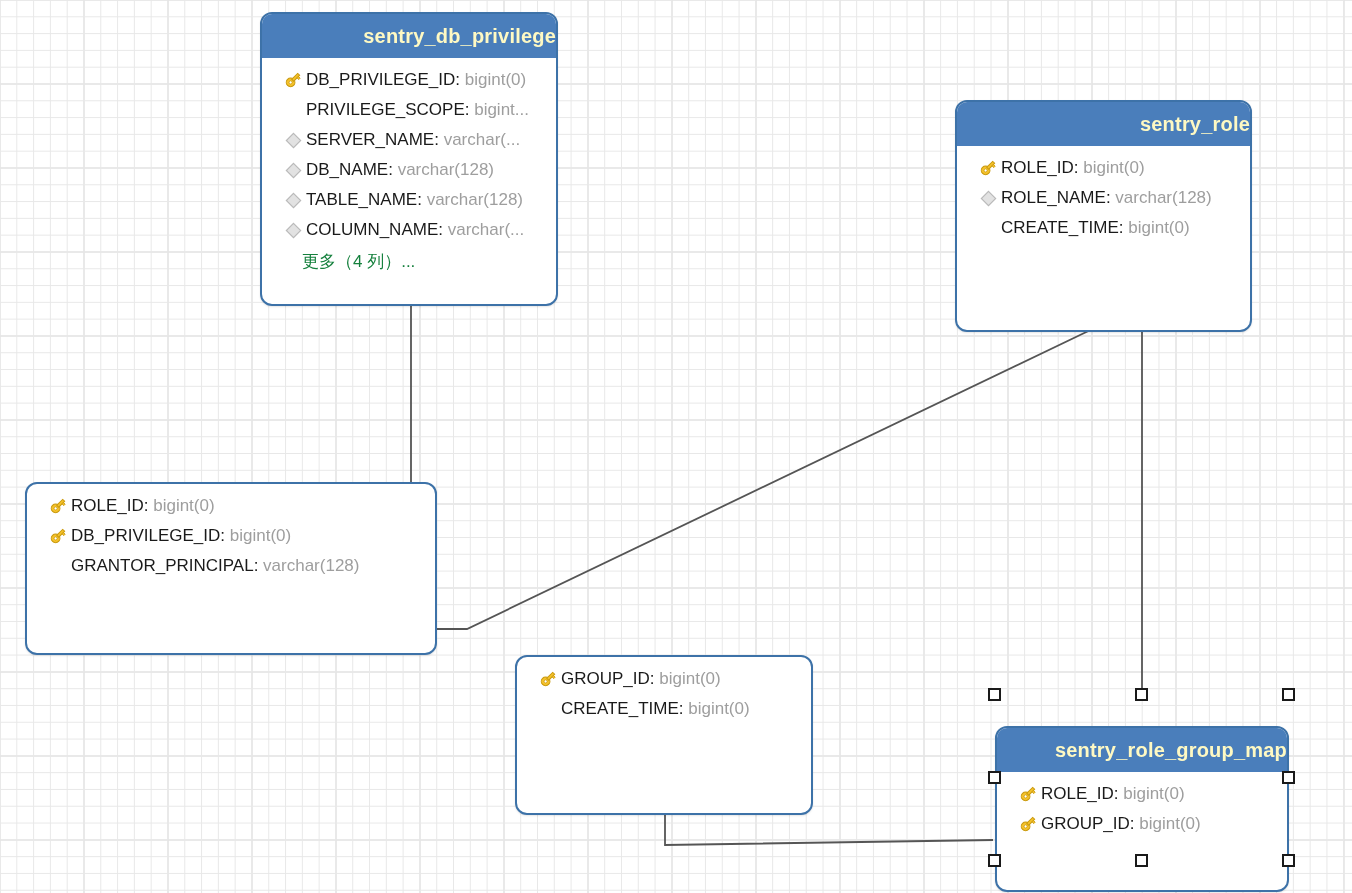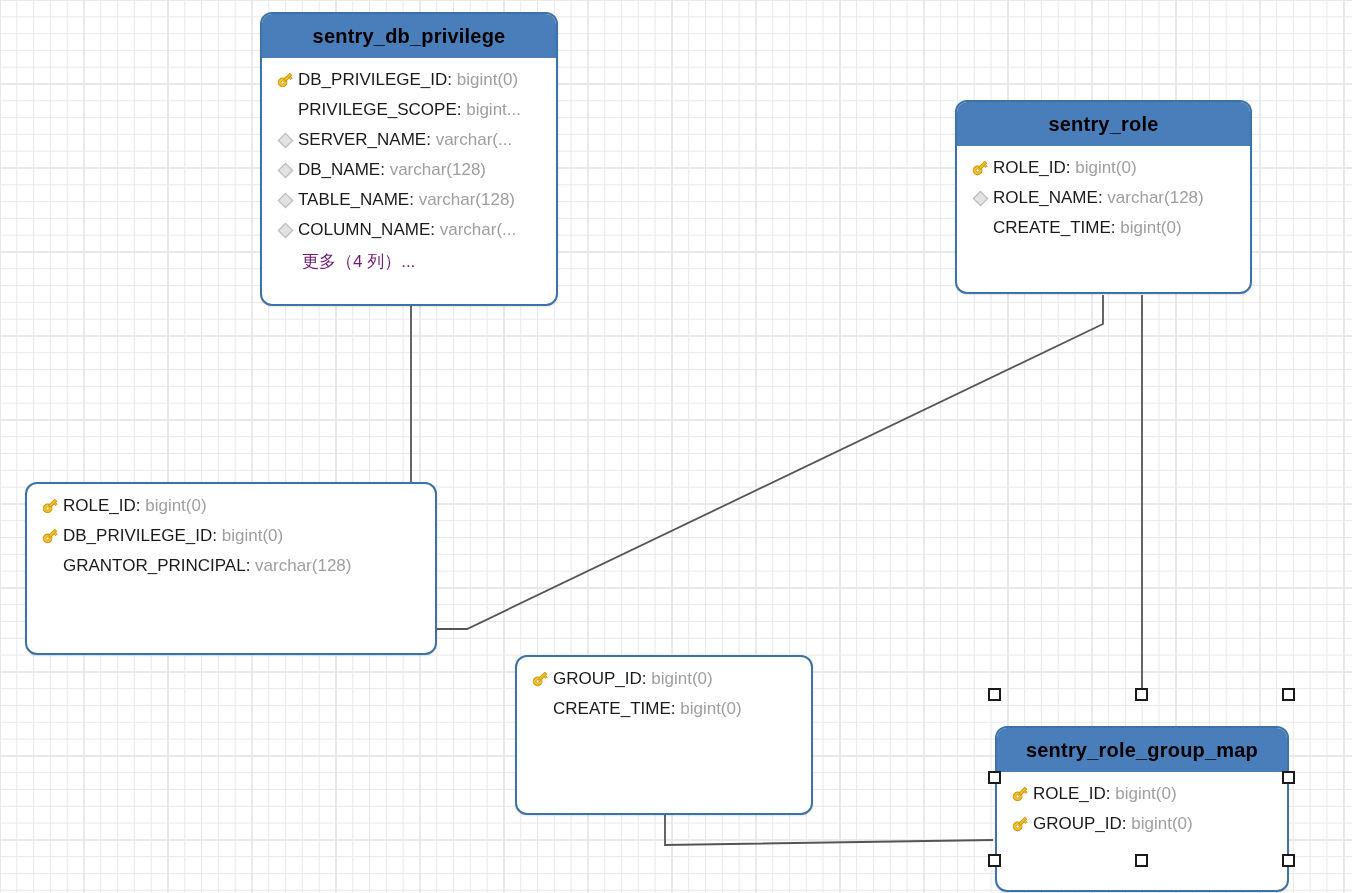--- a/index.html
+++ b/index.html
@@ -37,38 +37,38 @@
     position: absolute;
     box-sizing: border-box;
     background: #ffffff;
     border: 2px solid #3d72a8;
     border-radius: 12px;
     overflow: hidden;
     box-shadow: 0 1px 2px rgba(0,0,0,0.10);
   }
   .entity-header {
     background: #4a7ebb;
-    color: #000000;
+    color: #fef9c3;
     font-weight: bold;
     font-size: 20px;
-    text-align: center;
+    text-align: right;
     line-height: 44px;
     height: 44px;
     letter-spacing: 0.2px;
     white-space: nowrap;
     overflow: hidden;
   }
   .entity-body {
     padding: 7px 0 6px 0;
   }
   .col-row {
     display: flex;
     align-items: center;
     height: 30px;
-    padding-left: 10px;
+    padding-left: 18px;
     white-space: nowrap;
     overflow: hidden;
   }
   .col-icon {
     width: 26px;
     min-width: 26px;
     height: 22px;
     display: flex;
     align-items: center;
     justify-content: center;
@@ -82,21 +82,21 @@
   }
   .col-type {
     color: #9e9e9e;
   }
   .more-row {
     display: flex;
     align-items: center;
     height: 32px;
     padding-left: 40px;
     font-size: 17px;
-    color: #701a75;
+    color: #15803d;
     white-space: nowrap;
   }
   .handle {
     position: absolute;
     width: 13px;
     height: 13px;
     background: #ffffff;
     border: 2px solid #1a1a1a;
     box-sizing: border-box;
     z-index: 30;
@@ -163,21 +163,21 @@
             <span class="col-icon">
               <svg width="17" height="17" viewBox="0 0 17 17">
                 <path d="M8.5 1.3 L15.7 8.5 L8.5 15.7 L1.3 8.5 Z" fill="#e2e2e2" stroke="#b9b9b9" stroke-width="1.1"></path>
               </svg>
             </span>
             <span class="col-text"><span>COLUMN_NAME</span><span>: </span><span class="col-type">varchar(...</span></span>
           </div>
           <div class="more-row">更多（4 列）...</div>
         </div>
       </div>
-      <div class="entity" style="left: 955px; top: 100px; width: 297px; height: 194px;">
+      <div class="entity" style="left: 955px; top: 100px; width: 297px; height: 232px;">
         <div class="entity-header">sentry_role</div>
         <div class="entity-body">
           <div class="col-row">
             <span class="col-icon">
               <svg width="20" height="20" viewBox="0 0 20 20">
                 <g transform="rotate(-45 10 10)">
                   <circle cx="6.6" cy="10" r="4.3" fill="#f5c22b" stroke="#c99a10" stroke-width="1.1"></circle>
                   <circle cx="6.6" cy="10" r="1.5" fill="#ffffff" stroke="#c99a10" stroke-width="0.8"></circle>
                   <rect x="9.6" y="8.6" width="8.4" height="2.8" fill="#f5c22b" stroke="#c99a10" stroke-width="1"></rect>
                   <rect x="14.4" y="11.2" width="1.9" height="2.6" fill="#f5c22b" stroke="#c99a10" stroke-width="0.9"></rect>

